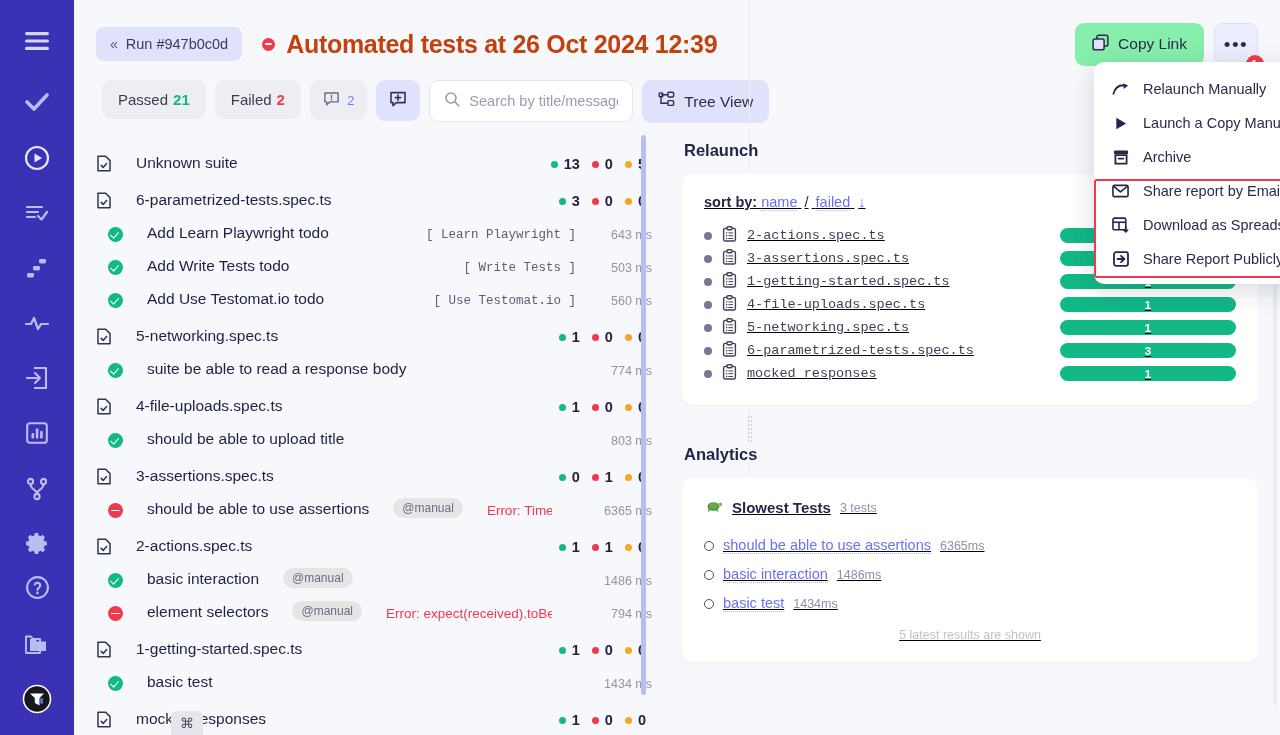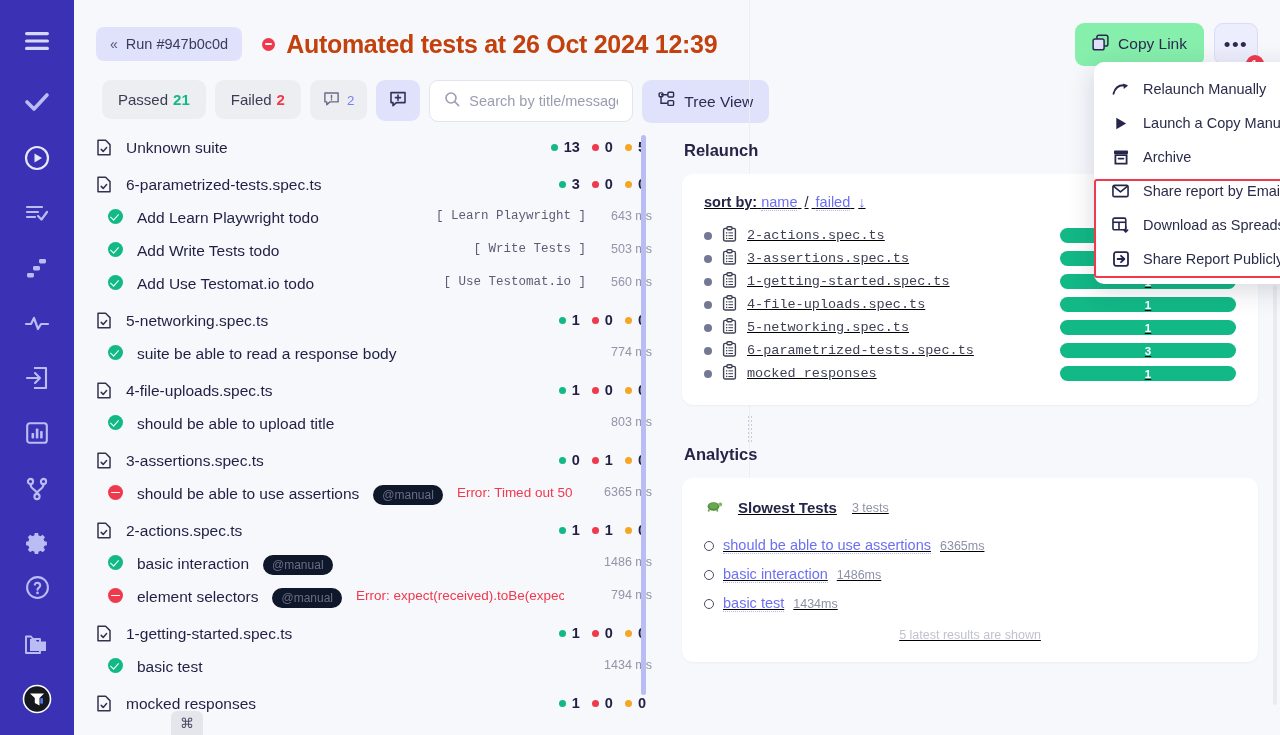--- a/index.html
+++ b/index.html
@@ -118,42 +118,42 @@
   
   .body-split { display: flex; height: 597px; margin-top: 12px; }
 
   
   .list-pane {
     width: 588px; flex: 0 0 588px;
     padding-left: 22px; padding-right: 10px;
     overflow: hidden; position: relative;
   }
   .row {
-    display: flex; align-items: flex-start;
-    height: 33px; gap: 14px; position: relative;
+    display: flex; align-items: flex-end;
+    height: 33px; gap: 24px; position: relative;
   }
   .row.suite { margin-top: 4px; }
   .row.test { padding-left: 12px; }
   .file-icon { color: #32334d; display: flex; flex: 0 0 16px; }
   .row-label { font-size: 15.5px; color: #1f2044; white-space: nowrap; }
   .row.test .row-label { font-size: 15.5px; }
   .status-ico { width: 15px; height: 15px; flex: 0 0 15px; border-radius: 50%; position: relative; }
   .status-ico.pass { background: #12b886; }
   .status-ico.pass::after {
     content: ""; position: absolute; left: 4px; top: 3px;
     width: 4px; height: 7px; border: solid #fff; border-width: 0 1.8px 1.8px 0;
     transform: rotate(42deg);
   }
   .status-ico.fail { background: #f0394d; }
   .status-ico.fail::after {
     content: ""; position: absolute; left: 3.2px; top: 6.6px;
     width: 8.5px; height: 1.9px; background: #fff; border-radius: 1px;
   }
   .tag {
-    background: #0f172a; color: #6a6c86; border-radius: 10px;
+    background: #e5e5e5; color: #6a6c86; border-radius: 10px;
     padding: 3px 9px; font-size: 12px; font-family: "Liberation Sans", sans-serif;
     white-space: nowrap;
   }
   .err-txt {
     color: #f0394d; font-size: 13.5px; white-space: nowrap;
     overflow: hidden; max-width: 208px; text-overflow: clip;
   }
   .row.test .err-txt { flex: 0 1 auto; }
   .spacer { flex: 1 1 auto; }
   .param {
@@ -210,21 +210,21 @@
   .ov-name {
     font-family: "Liberation Mono", monospace; font-size: 13.5px; color: #3e4155;
     white-space: nowrap;
   }
   .ov-bar-wrap { margin-left: auto; width: 176px; }
   .ov-bar {
     background: #12b886; border-radius: 9px; height: 15px;
     display: flex; align-items: center; justify-content: center;
     color: #fff; font-size: 11.5px; font-weight: 600;
   }
-  .slow-head { display: flex; align-items: center; gap: 15px; margin-bottom: 14px; }
+  .slow-head { display: flex; align-items: center; gap: 9px; margin-bottom: 14px; }
   .slow-head .t { font-size: 15px; font-weight: 700; color: #252647; }
   .slow-head .c { font-size: 12.5px; color: #9294a8; text-align: center; }
   .slow-row { display: flex; align-items: center; gap: 9px; height: 29px; }
   .slow-ring {
     width: 10px; height: 10px; border-radius: 50%;
     border: 1.6px solid #4b4d66; flex: 0 0 10px;
   }
   .slow-link {
     color: #6c6ff2; font-size: 14.5px;
     border-bottom: 1.5px dotted #b4b6f7; cursor: pointer;

